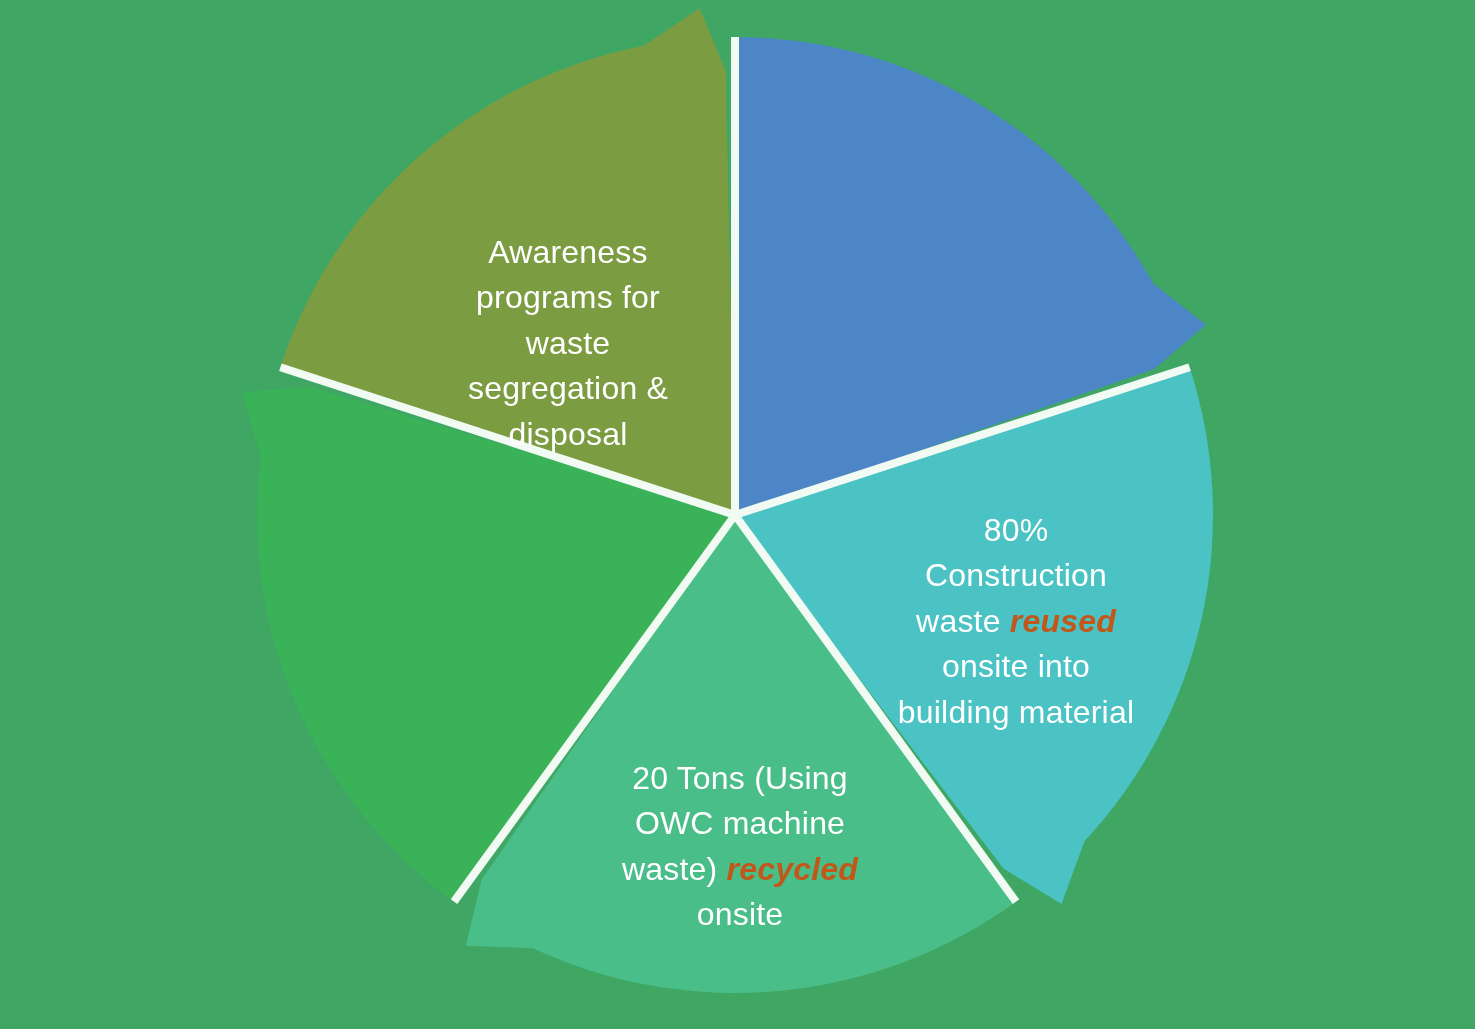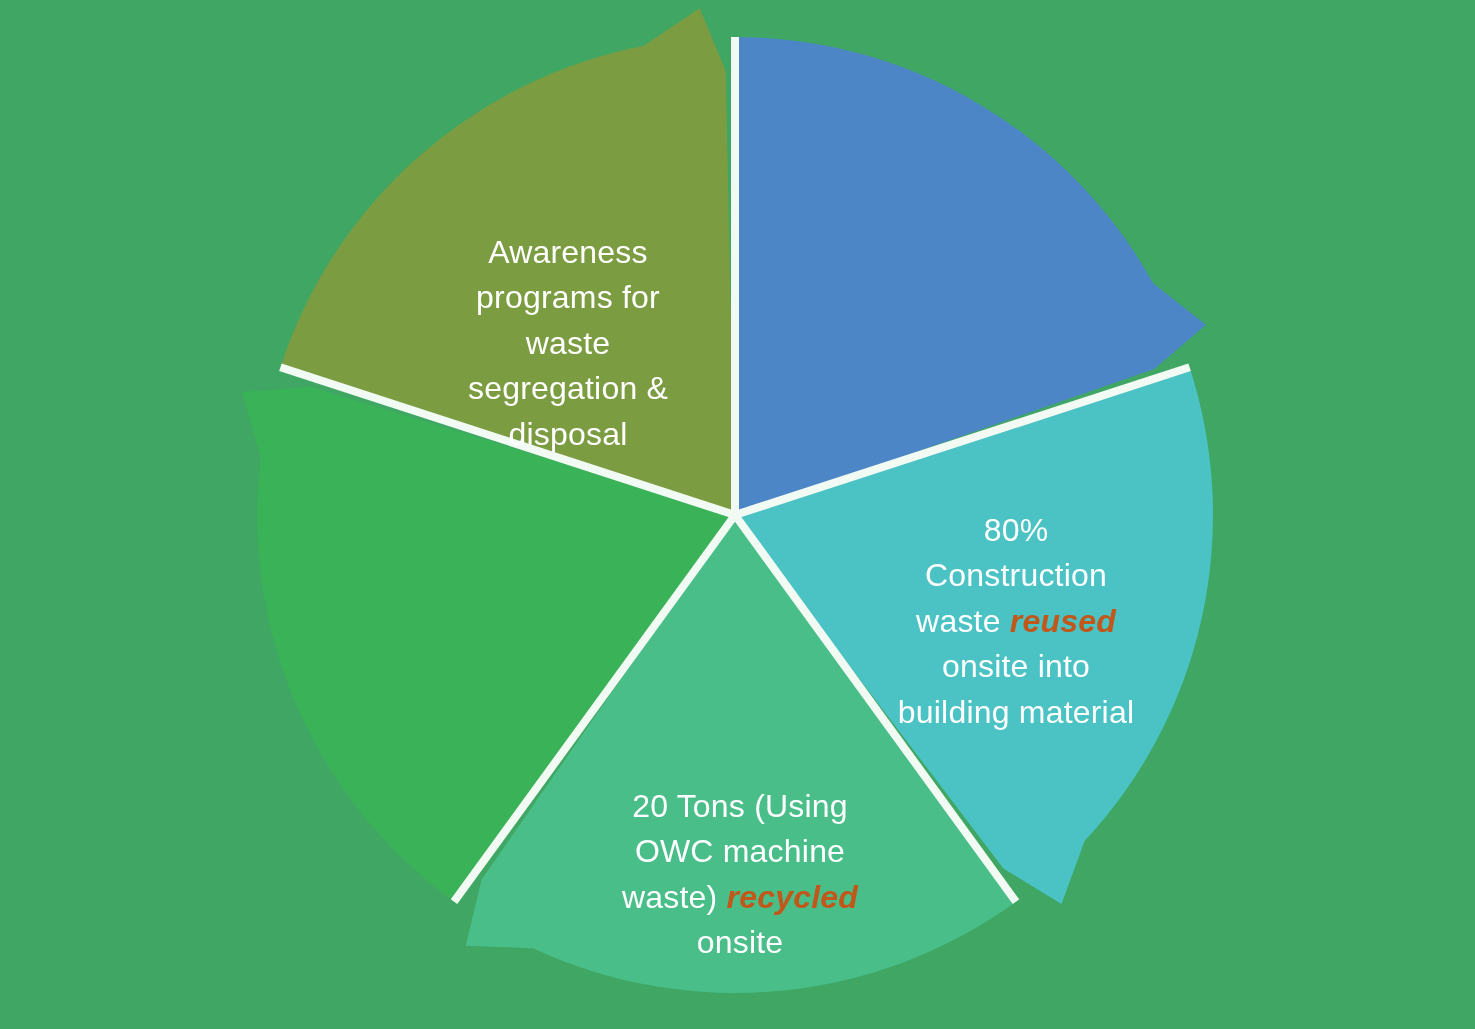--- a/index.html
+++ b/index.html
@@ -61,21 +61,21 @@
       <line x1="735" y1="515" x2="454.0" y2="901.7"></line>
       <line x1="735" y1="515" x2="280.4" y2="367.3"></line>
     </g>
   </svg>
 
 
   <div class="seg-label" style="left:882px; top:508px; width:252px;margin-left:8px;">
     <span>80% Construction waste </span><span class="hl">reused</span><span> onsite into building material</span>
   </div>
 
-  <div class="seg-label" style="left:616px; top:784px; width:248px;">
+  <div class="seg-label" style="left:616px; top:756px; width:248px;">
     <span>20 Tons (Using OWC machine waste) </span><span class="hl">recycled</span><span> onsite</span>
   </div>
 
 
   <div class="seg-label" style="left:442px; top:230px; width:252px;">
     <span>Awareness programs for waste segregation &amp; disposal</span><span class="hl"></span><span></span>
   </div>
 
 </div>
 

